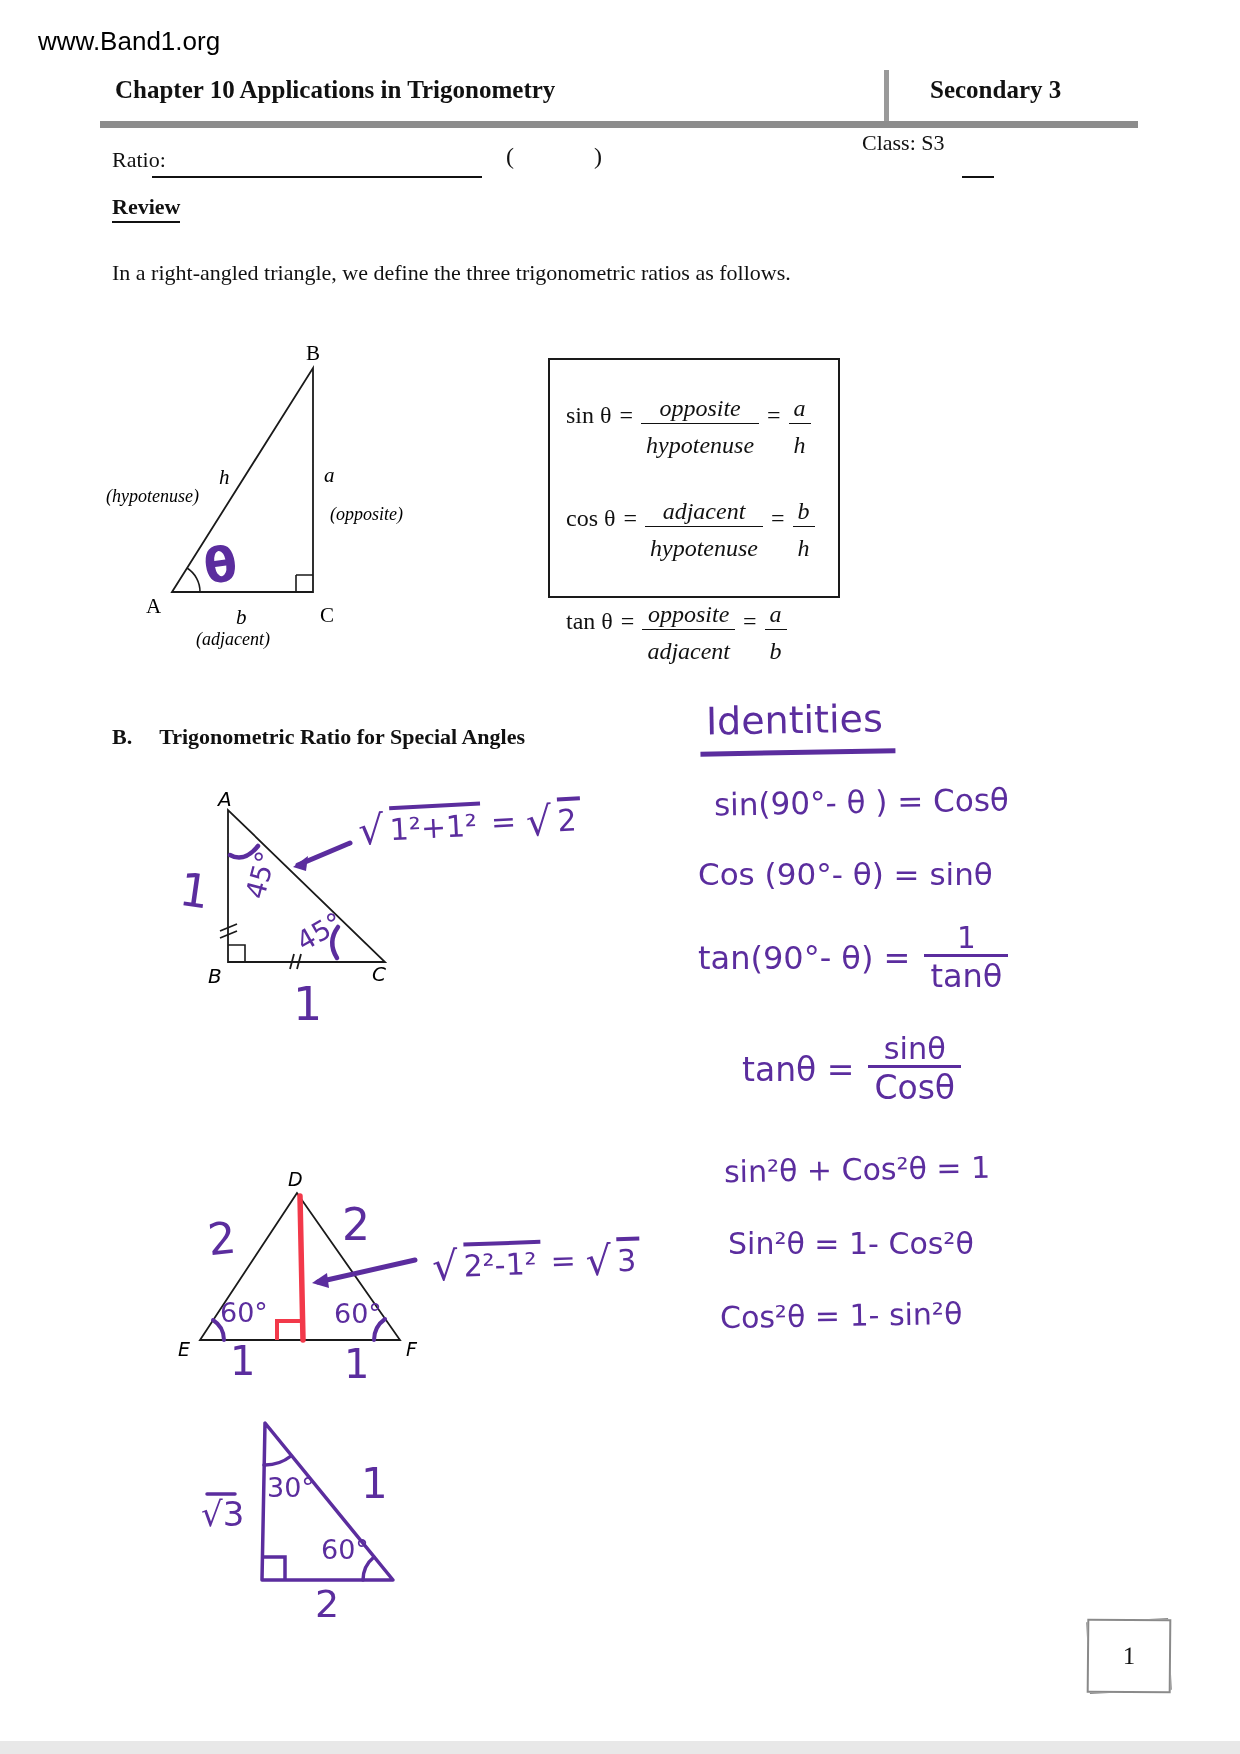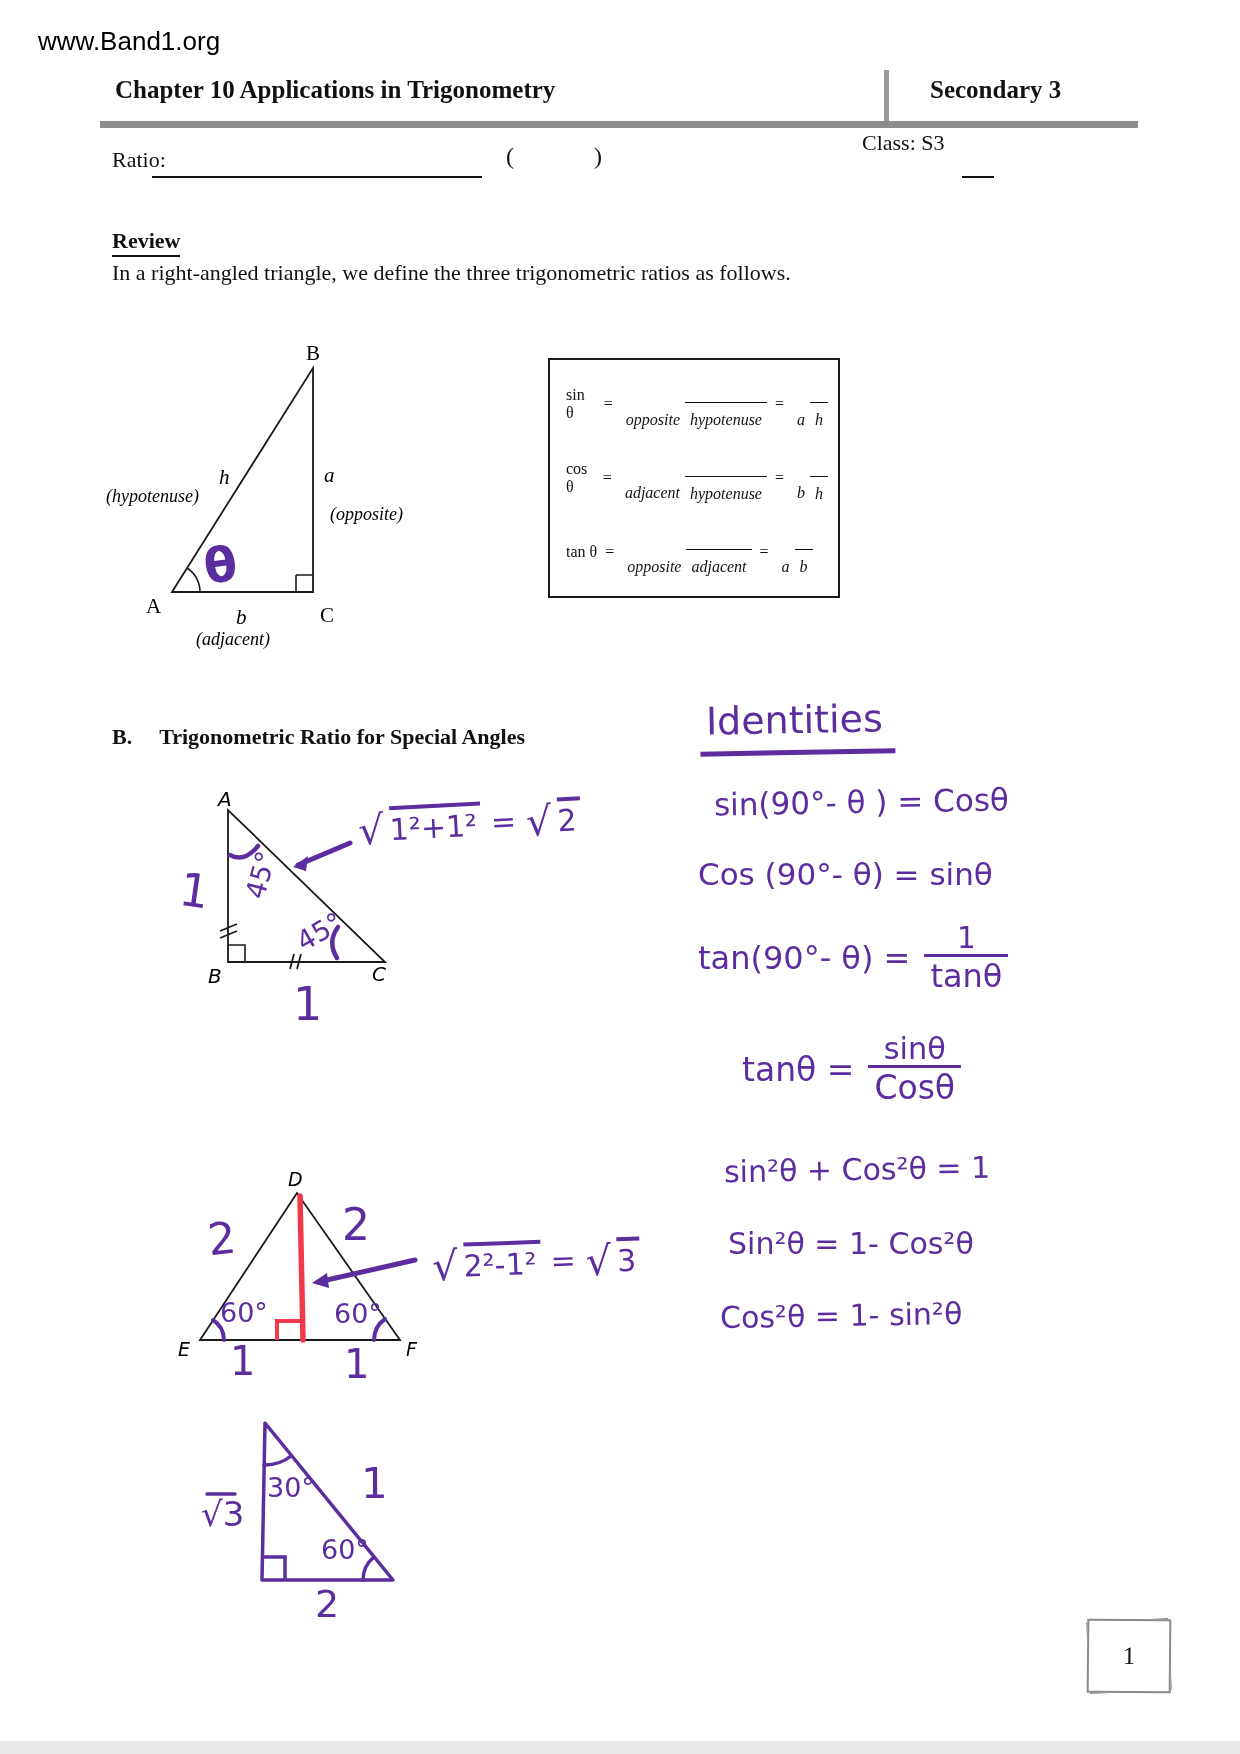--- a/index.html
+++ b/index.html
@@ -16,31 +16,31 @@
 
   
   .name-label{left:112px;top:147px;font-size:22px;}
   .name-line{left:152px;top:176px;width:330px;border-bottom:2px solid #111;height:0;}
   .paren-open{left:506px;top:143px;font-size:24px;}
   .paren-close{left:594px;top:143px;font-size:24px;}
   .class-label{left:862px;top:130px;font-size:22px;}
   .class-line{left:962px;top:176px;width:32px;border-bottom:2px solid #111;height:0;}
 
   
-  .review-h{left:112px;top:194px;font-size:22px;font-weight:bold;border-bottom:2.5px solid #111;padding-bottom:1px;margin-top:34px;}
+  .review-h{left:112px;top:194px;font-size:22px;font-weight:bold;border-bottom:2.5px solid #111;padding-bottom:1px;}
   .sec-h{left:112px;top:227px;font-size:22px;font-weight:bold;}
   .sec-h .ttl{margin-left:27px;}
   .intro{left:112px;top:260px;font-size:22px;}
   .sec-b{top:724px;}
 
   
   .fbox{left:548px;top:358px;width:292px;height:240px;border:2px solid #1a1a1a;box-sizing:border-box;
         display:flex;flex-direction:column;justify-content:space-evenly;padding:4px 10px 4px 16px;}
-  .frow{display:flex;align-items:center;gap:8px;font-size:16px;}
-  .frac{display:inline-flex;flex-direction:row;align-items:center;line-height:1.15;margin-top:31px;}
+  .frow{display:flex;align-items:center;gap:8px;font-size:24px;}
+  .frac{display:inline-flex;flex-direction:column;align-items:center;line-height:1.15;margin-top:31px;}
   .frac .num{padding:0 5px;}
   .frac .den{padding:8px 5px;border-top:1.6px solid #111;}
   .frac .w{font-style:italic;}
 
   
   .hw{font-family:"DejaVu Sans",sans-serif;color:#5b2d9e;}
   .id-title{left:700px;top:698px;font-size:38px;border-bottom:5px solid #5b2d9e;padding:0 12px 8px 6px;transform:rotate(-1deg);}
   .id-l1{left:714px;top:784px;font-size:31px;transform:rotate(-1deg);}
   .id-l2{left:698px;top:856px;font-size:31px;}
   .id-l3{left:698px;top:922px;display:flex;align-items:center;gap:14px;font-size:32px;}

